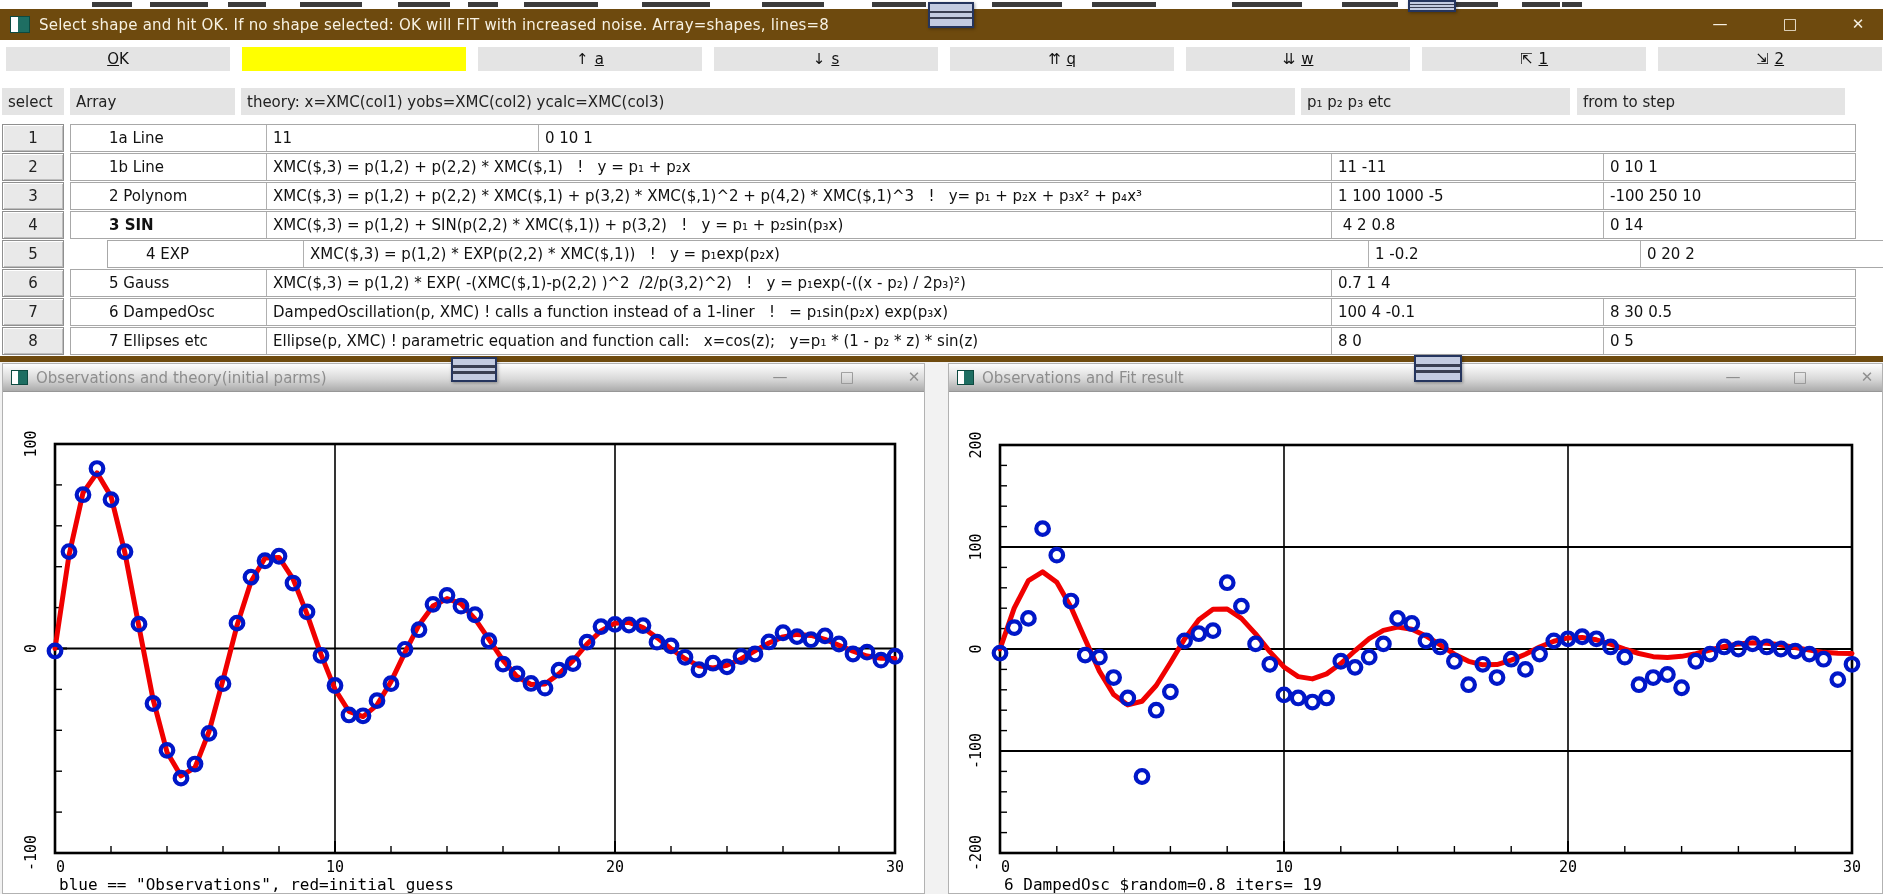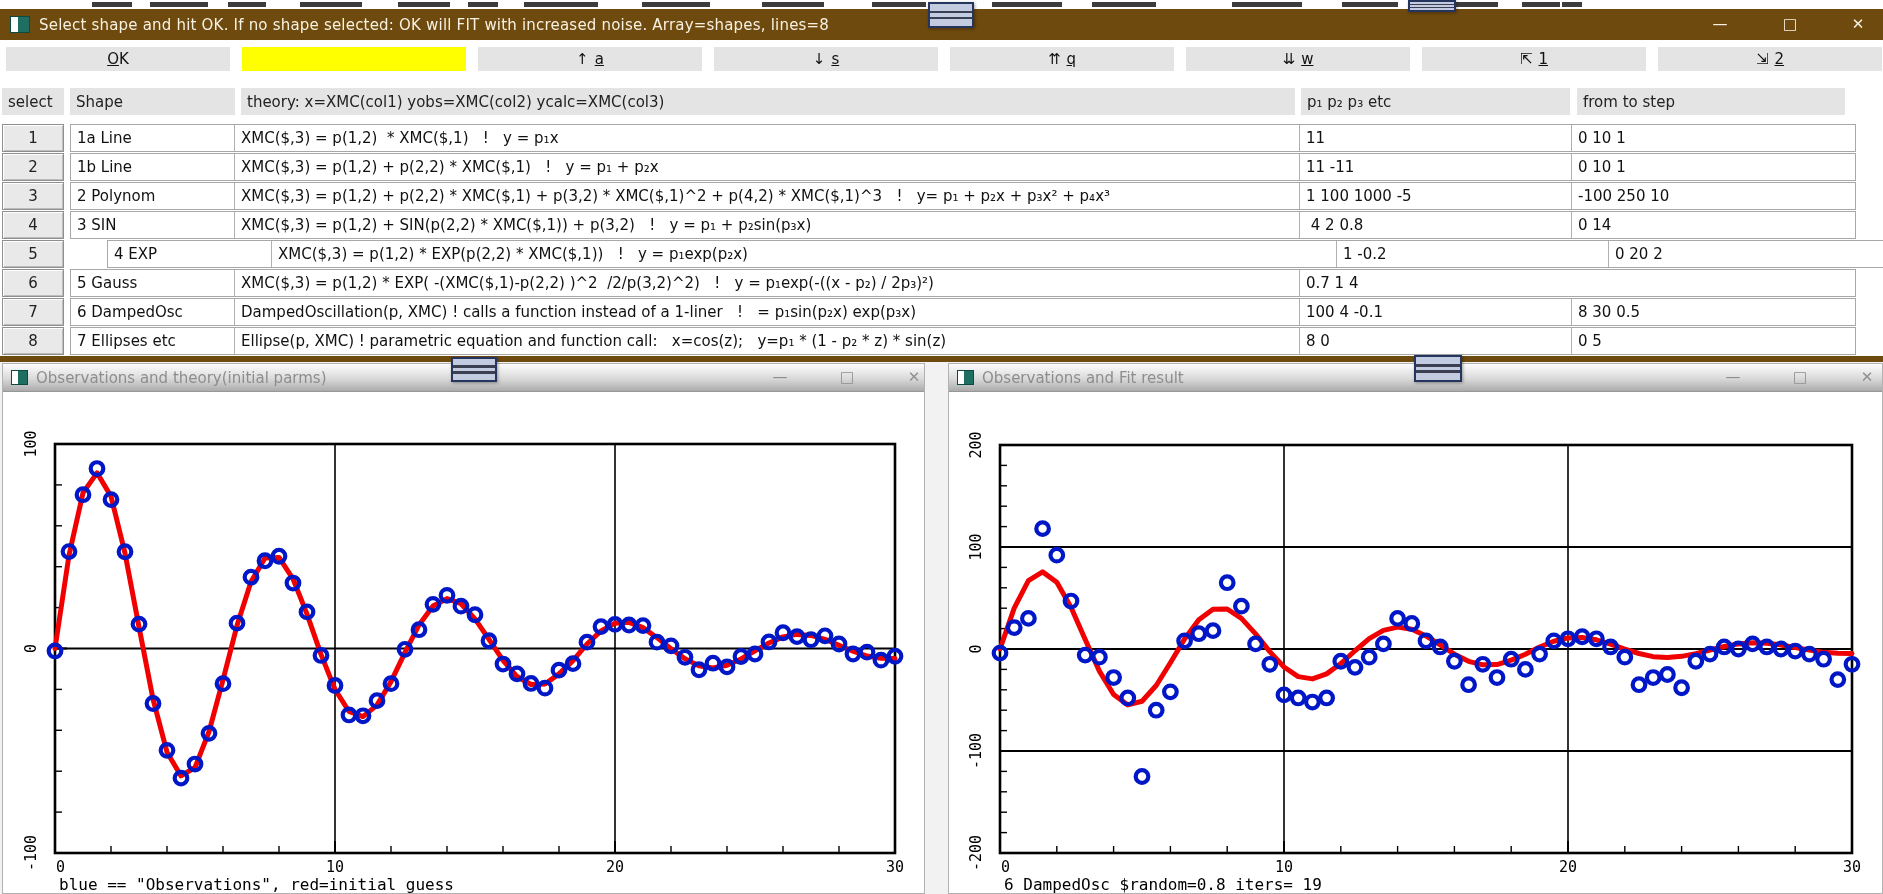--- a/index.html
+++ b/index.html
@@ -21,21 +21,21 @@
   .tbtn .u{text-decoration:underline;}
   .tbtn .g{margin-right:6px;}
   .tbtn.yellow{background:#ffff00;}
   
   .hdr{position:absolute;top:88px;height:27px;background:#e4e4e4;font-size:15px;color:#222;
     display:flex;align-items:center;padding-left:6px;box-sizing:border-box;white-space:pre;}
   .selbtn{position:absolute;left:2px;width:62px;height:28px;box-sizing:border-box;
     background:#e9e9e9;border:1px solid #8f8f8f;box-shadow:inset 1px 1px 0 #ffffff,inset -1px -1px 0 #bdbdbd;
     font-size:15px;color:#222;display:flex;align-items:center;justify-content:center;cursor:pointer;}
   .rowbox{position:absolute;left:70px;width:1786px;height:28px;box-sizing:border-box;
-    border:1px solid #a8a8a8;background:#fff;display:flex;}
+    border:1px solid #a8a8a8;background:#fff;display:flex;padding-left:32px;}
   .cell{box-sizing:border-box;border-right:1px solid #b0b0b0;padding-left:6px;font-size:15px;
     color:#111;white-space:pre;overflow:hidden;display:flex;align-items:center;}
   .cell:last-child{border-right:none;}
   
   #mw-bottom{position:absolute;left:0;top:356px;width:1883px;height:6px;background:#6e4a0e;}
   
   #mdi{position:absolute;left:0;top:362px;width:1883px;height:532px;background:#f2f2f2;}
   
   .chart-window{position:absolute;top:363px;height:531px;background:#fff;border:1px solid #b2b2b2;
     box-sizing:border-box;}
@@ -114,48 +114,47 @@
         <span class="u">1</span>
       </div>
       <div class="tbtn" style="left: 1658px; width: 224px;">
         <span class="g">⇲</span>
         <span class="u">2</span>
       </div>
     </div>
 
   <div id="grid">
       <div class="hdr" style="left: 2px; width: 62px;">select</div>
-      <div class="hdr" style="left: 70px; width: 165px;">Shape</div>
+      <div class="hdr" style="left: 70px; width: 165px;">Array</div>
       <div class="hdr" style="left: 241px; width: 1054px;">theory: x=XMC(col1) yobs=XMC(col2) ycalc=XMC(col3)</div>
       <div class="hdr" style="left: 1301px; width: 269px;">p₁ p₂ p₃ etc</div>
       <div class="hdr" style="left: 1577px; width: 268px;">from to step</div>
       <div class="selbtn" style="top: 124px;">1</div>
       <div class="rowbox" style="top: 124px;">
         <div class="cell" style="width: 164px;">1a Line</div>
-        <div class="cell" style="width: 1065px;">XMC($,3) = p(1,2)  * XMC($,1)   !   y = p₁x</div>
         <div class="cell" style="width: 272px;">11</div>
         <div class="cell" style="flex: 1 1 0%;">0 10 1</div>
       </div>
       <div class="selbtn" style="top: 153px;">2</div>
       <div class="rowbox" style="top: 153px;">
         <div class="cell" style="width: 164px;">1b Line</div>
         <div class="cell" style="width: 1065px;">XMC($,3) = p(1,2) + p(2,2) * XMC($,1)   !   y = p₁ + p₂x</div>
         <div class="cell" style="width: 272px;">11 -11</div>
         <div class="cell" style="flex: 1 1 0%;">0 10 1</div>
       </div>
       <div class="selbtn" style="top: 182px;">3</div>
       <div class="rowbox" style="top: 182px;">
         <div class="cell" style="width: 164px;">2 Polynom</div>
         <div class="cell" style="width: 1065px;">XMC($,3) = p(1,2) + p(2,2) * XMC($,1) + p(3,2) * XMC($,1)^2 + p(4,2) * XMC($,1)^3   !   y= p₁ + p₂x + p₃x² + p₄x³</div>
         <div class="cell" style="width: 272px;">1 100 1000 -5</div>
         <div class="cell" style="flex: 1 1 0%;">-100 250 10</div>
       </div>
       <div class="selbtn" style="top: 211px;">4</div>
       <div class="rowbox" style="top: 211px;">
-        <div class="cell" style="width: 164px;">3 SIN</div>
+        <div class="cell" style="width: 164px; font-weight: bold;">3 SIN</div>
         <div class="cell" style="width: 1065px;">XMC($,3) = p(1,2) + SIN(p(2,2) * XMC($,1)) + p(3,2)   !   y = p₁ + p₂sin(p₃x)</div>
         <div class="cell" style="width: 272px;"> 4 2 0.8</div>
         <div class="cell" style="flex: 1 1 0%;">0 14</div>
       </div>
       <div class="selbtn" style="top: 240px;">5</div>
       <div class="rowbox" style="top: 240px; margin-left: 37px;">
         <div class="cell" style="width: 164px;">4 EXP</div>
         <div class="cell" style="width: 1065px;">XMC($,3) = p(1,2) * EXP(p(2,2) * XMC($,1))   !   y = p₁exp(p₂x)</div>
         <div class="cell" style="width: 272px;">1 -0.2</div>
         <div class="cell" style="flex: 1 1 0%;">0 20 2</div>

